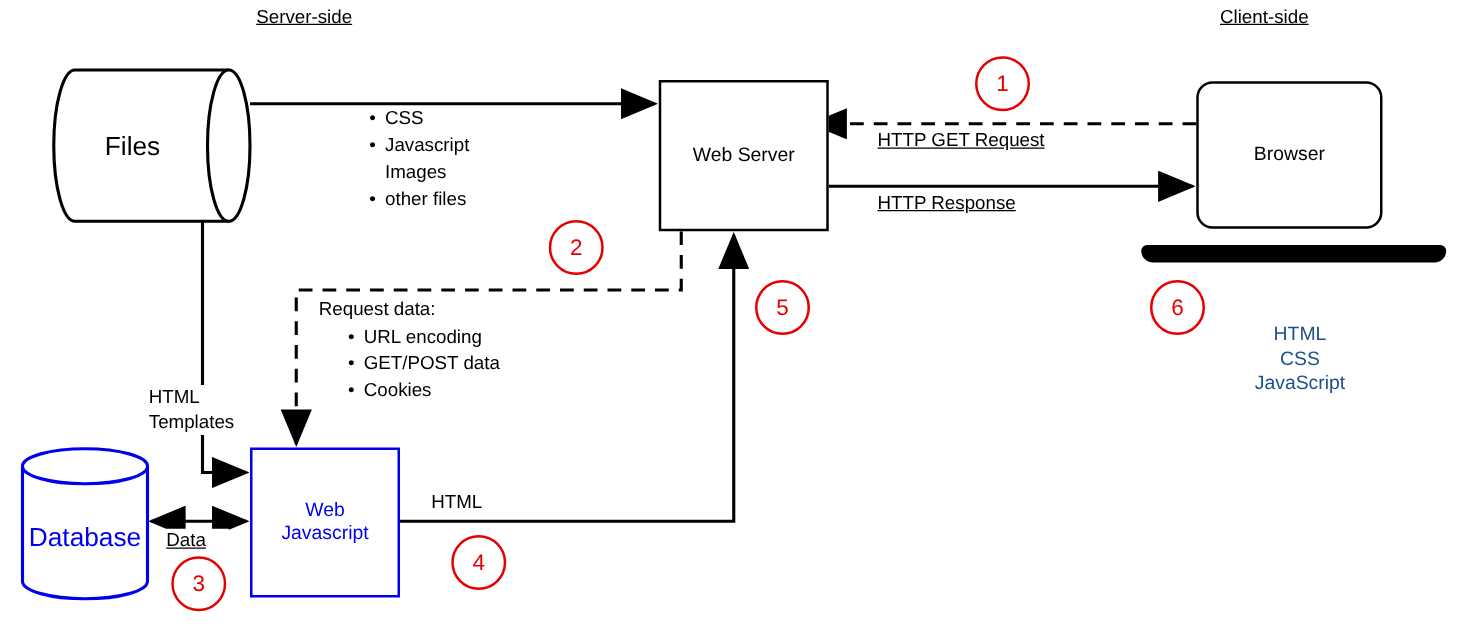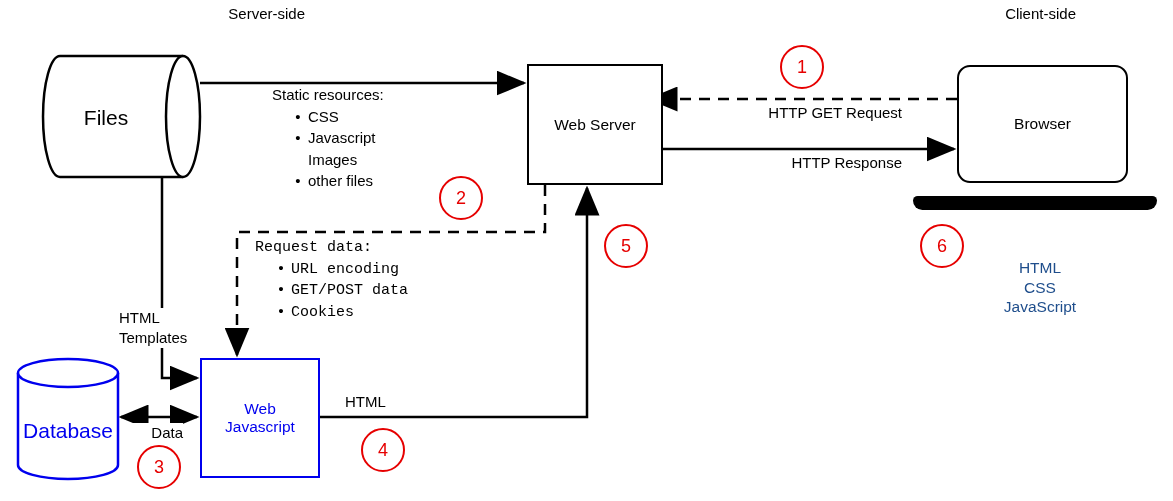--- a/index.html
+++ b/index.html
@@ -2,21 +2,21 @@
 <html><head>
 <meta charset="utf-8">
 <style>
   html,body{margin:0;padding:0;background:#ffffff;}
   #canvas{
     position:relative;width:1173px;height:501px;background:#ffffff;overflow:hidden;
     font-family:"Liberation Sans", sans-serif;color:#000;
   }
   #wires{position:absolute;left:0;top:0;}
   .lbl{position:absolute;font-size:15px;line-height:1.3;white-space:nowrap;}
-  .centered{text-align:right;}
+  .centered{text-align:left;text-decoration:underline;}
   .node{position:absolute;display:flex;align-items:center;justify-content:center;
         background:#fff;box-sizing:border-box;text-align:center;font-size:15.5px;}
   .black-box{border:2.5px solid #000;}
   .blue-box{border:2.5px solid #0000EE;color:#0000EE;}
   .rounded{border-radius:13px;}
   .cyl-label{position:absolute;font-size:21px;white-space:nowrap;text-align:center;}
   .laptop-bar{position:absolute;background:#000;border-radius:5px 5px 10px 10px;}
   .step{position:absolute;width:44px;height:44px;border:2.5px solid #E60000;border-radius:50%;
         box-sizing:border-box;background:#fff;color:#E60000;display:flex;align-items:center;
         justify-content:center;font-size:18px;}
@@ -66,55 +66,54 @@
 
   <div class="lbl centered" style="left:205px;top:4px;width:100px;">Server-side</div>
   <div class="lbl centered" style="left:976px;top:4px;width:100px;">Client-side</div>
 
   <div class="cyl-label" style="left:56px;top:106px;width:100px;">Files</div>
 
   <div class="node black-box" style="left:527px;top:64px;width:136px;height:121px;">
     <span>Web Server</span>
   </div>
 
-  <div class="node black-box rounded" style="left:957px;top:65px;width:171px;height:118px;">
+  <div class="node black-box rounded" style="left:957px;top:65px;width:149px;height:118px;">
     <span>Browser</span>
   </div>
 
   <div class="laptop-bar" style="left:913px;top:196px;width:244px;height:14px;"></div>
 
   <div class="cyl-label" style="left:18px;top:419px;width:100px;color:#0000EE;">Database</div>
 
   <div class="node blue-box" style="left:200px;top:358px;width:120px;height:120px;">
     <span style="display:inline-block;width:92px;">Web Javascript</span>
   </div>
 
   <div class="note" style="left:272px;top:84px;">
-    <div>Static resources:</div>
     <div class="rows">
       <div class="row">
         <span class="dot">•</span>
         <span>CSS</span>
       </div>
       <div class="row">
         <span class="dot">•</span>
         <span>Javascript</span>
       </div>
       <div class="row">
         <span class="dot"></span>
         <span>Images</span>
       </div>
       <div class="row">
         <span class="dot">•</span>
         <span>other files</span>
       </div>
     </div>
   </div>
 
-  <div class="note" style="left:255px;top:237px;font-family:Liberation Mono, monospace;">
+  <div class="note" style="left:255px;top:237px;">
     <div>Request data:</div>
     <div class="rows">
       <div class="row">
         <span class="dot">•</span>
         <span>URL encoding</span>
       </div>
       <div class="row">
         <span class="dot">•</span>
         <span>GET/POST data</span>
       </div>

